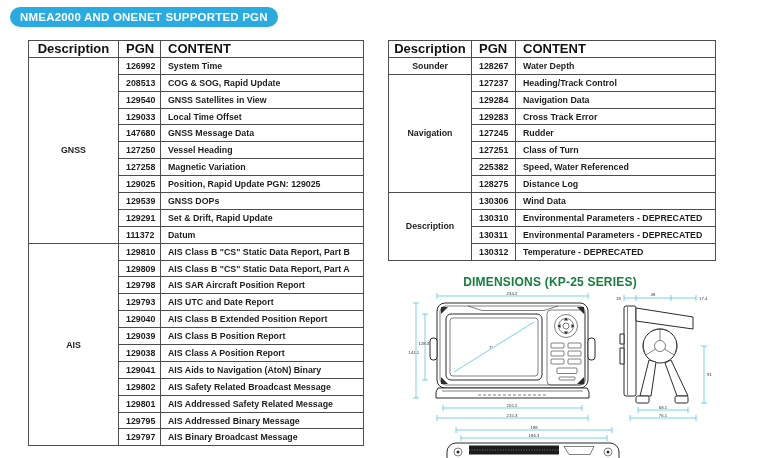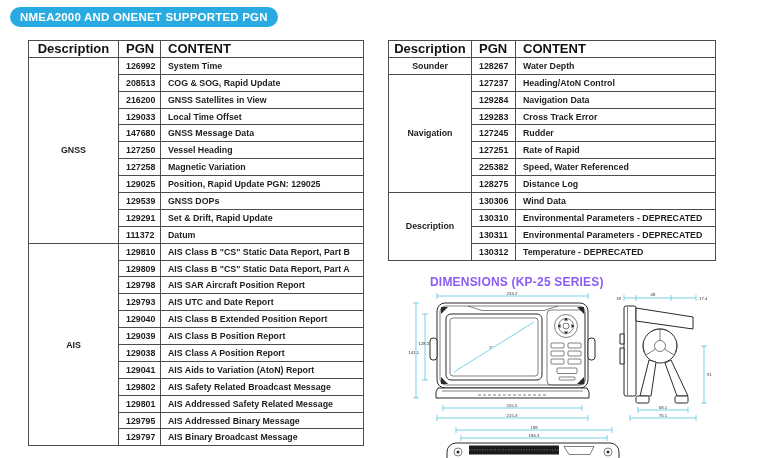--- a/index.html
+++ b/index.html
@@ -10,22 +10,22 @@
   table{border-collapse:collapse;table-layout:fixed;position:absolute;background:#fff;}
   .tbl-left{left:28px;top:40px;width:335px;}
   .tbl-right{left:388px;top:40px;width:327px;}
   th,td{border:1px solid #4d4d4d;font-size:8.8px;color:#1d1d1d;font-weight:bold;
        height:15.9px;padding:0 2px 0 7px;text-align:left;vertical-align:middle;
        overflow:hidden;white-space:nowrap;}
   th{font-size:13px;color:#111;}
   th.h-desc,td.desc-cell{text-align:center;padding:0 2px;}
   .col-desc-l{width:90px}.col-pgn-l{width:42px}.col-content-l{width:203px}
   .col-desc-r{width:83px}.col-pgn-r{width:44px}.col-content-r{width:200px}
-  .dims-title{position:absolute;left:430px;top:275px;width:240px;
-       color:#8b5cf6;font-weight:bold;font-size:12px;letter-spacing:.2px;}
+  .dims-title{position:absolute;left:430px;top:275px;width:240px;text-align:center;
+       color:#15803d;font-weight:bold;font-size:12px;letter-spacing:.2px;}
   .dims-svg{position:absolute;left:408px;top:288px;}
   .ink{stroke:#2b2b2b;fill:#fff;stroke-width:1;stroke-linejoin:round;}
   .ink2{stroke:#2b2b2b;fill:none;stroke-width:.6;stroke-linejoin:round;}
   .dim{stroke:#3FBEDC;stroke-width:.7;fill:none;}
   .dimtxt{fill:#333;font-size:4.3px;font-family:"Liberation Sans","DejaVu Sans",sans-serif;}
 </style>
 </head>
 <body>
 
 <div class="title-bar">NMEA2000 AND ONENET SUPPORTED PGN</div>
@@ -47,21 +47,21 @@
       <tr>
         <td rowspan="11" class="desc-cell">GNSS</td>
         <td>126992</td>
         <td>System Time</td>
       </tr>
       <tr>
         <td>208513</td>
         <td>COG &amp; SOG, Rapid Update</td>
       </tr>
       <tr>
-        <td>216200</td>
+        <td>129540</td>
         <td>GNSS Satellites in View</td>
       </tr>
       <tr>
         <td>129033</td>
         <td>Local Time Offset</td>
       </tr>
       <tr>
         <td>147680</td>
         <td>GNSS Message Data</td>
       </tr>
@@ -113,21 +113,21 @@
       <tr>
         <td>129039</td>
         <td>AIS Class B Position Report</td>
       </tr>
       <tr>
         <td>129038</td>
         <td>AIS Class A Position Report</td>
       </tr>
       <tr>
         <td>129041</td>
-        <td>AIS Aids to Variation (AtoN) Report</td>
+        <td>AIS Aids to Navigation (AtoN) Binary</td>
       </tr>
       <tr>
         <td>129802</td>
         <td>AIS Safety Related Broadcast Message</td>
       </tr>
       <tr>
         <td>129801</td>
         <td>AIS Addressed Safety Related Message</td>
       </tr>
       <tr>
@@ -156,37 +156,37 @@
     </thead>
     <tbody>
       <tr>
         <td rowspan="1" class="desc-cell">Sounder</td>
         <td>128267</td>
         <td>Water Depth</td>
       </tr>
       <tr>
         <td rowspan="7" class="desc-cell">Navigation</td>
         <td>127237</td>
-        <td>Heading/AtoN Control</td>
+        <td>Heading/Track Control</td>
       </tr>
       <tr>
         <td>129284</td>
         <td>Navigation Data</td>
       </tr>
       <tr>
         <td>129283</td>
         <td>Cross Track Error</td>
       </tr>
       <tr>
         <td>127245</td>
         <td>Rudder</td>
       </tr>
       <tr>
         <td>127251</td>
-        <td>Rate of Rapid</td>
+        <td>Class of Turn</td>
       </tr>
       <tr>
         <td>225382</td>
         <td>Speed, Water Referenced</td>
       </tr>
       <tr>
         <td>128275</td>
         <td>Distance Log</td>
       </tr>
       <tr>

